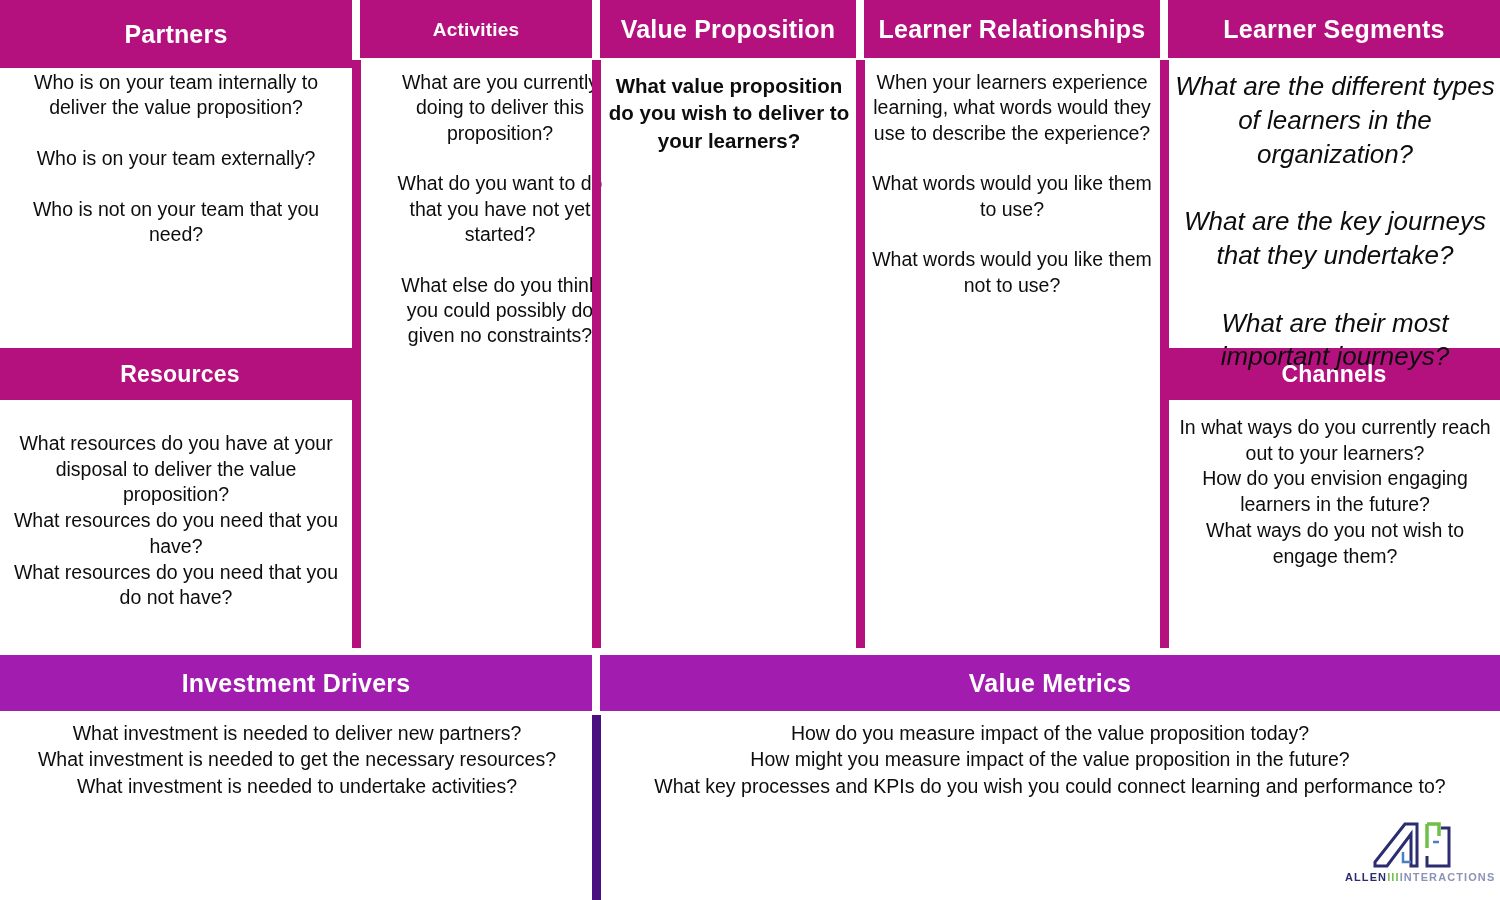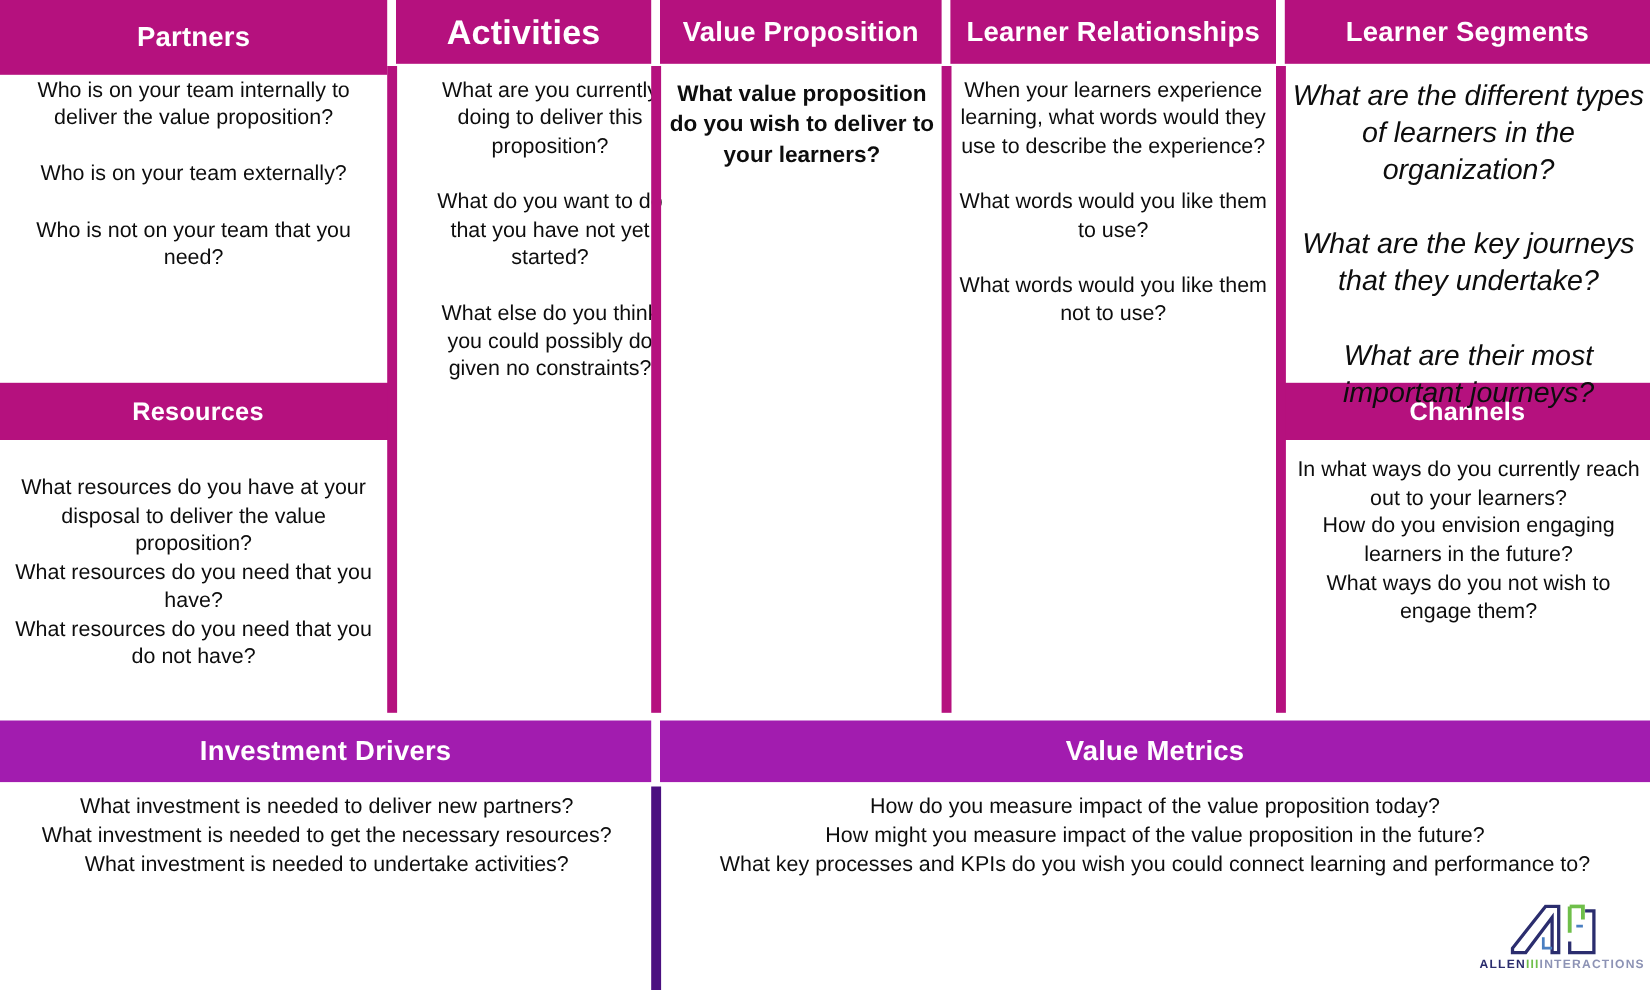--- a/index.html
+++ b/index.html
@@ -45,21 +45,21 @@
   }
 
   .divider {
     position: absolute;
   }
   .divider.magenta { background: #b5117e; }
   .divider.purple  { background: #4b1080; }
 
   
   .h-partners      { left:0px;    top:0px;   width:352px; height:68px;  font-size:25px; }
-  .h-activities    { left:360px;  top:0px;   width:232px; height:58px;  font-size:31px; }
+  .h-activities    { left:360px;  top:0px;   width:232px; height:58px;  font-size:19px; }
   .h-valueprop     { left:600px;  top:0px;   width:256px; height:58px;  font-size:25px; }
   .h-learnerrel    { left:864px;  top:0px;   width:296px; height:58px;  font-size:25px; }
   .h-learnerseg    { left:1168px; top:0px;   width:332px; height:58px;  font-size:25px; }
   .h-resources     { left:0px;    top:348px; width:360px; height:52px;  font-size:23px; }
   .h-channels      { left:1168px; top:348px; width:332px; height:52px;  font-size:23px; }
   .h-investment    { left:0px;    top:655px; width:592px; height:56px;  font-size:25px; }
   .h-valuemetrics  { left:600px;  top:655px; width:900px; height:56px;  font-size:25px; }
 
   
   .b-partners   { left:8px;    top:70px;  width:336px; font-size:19.5px; }

